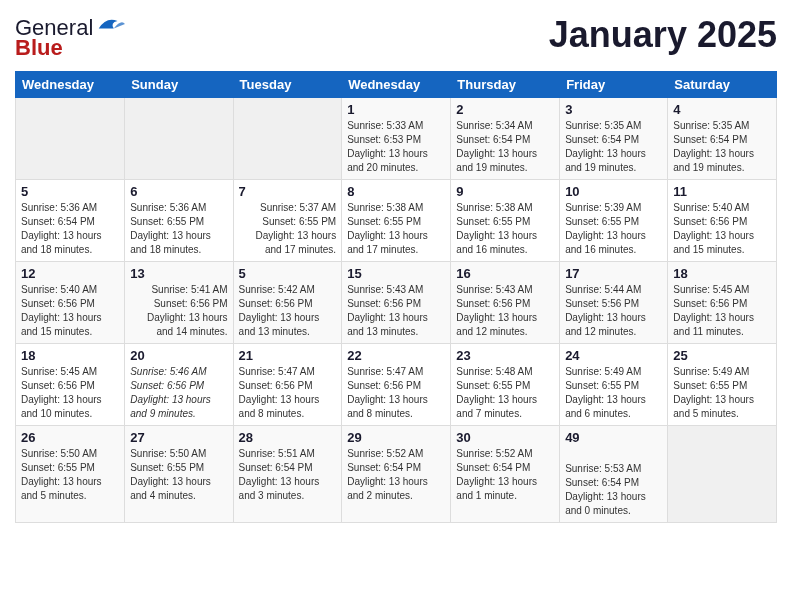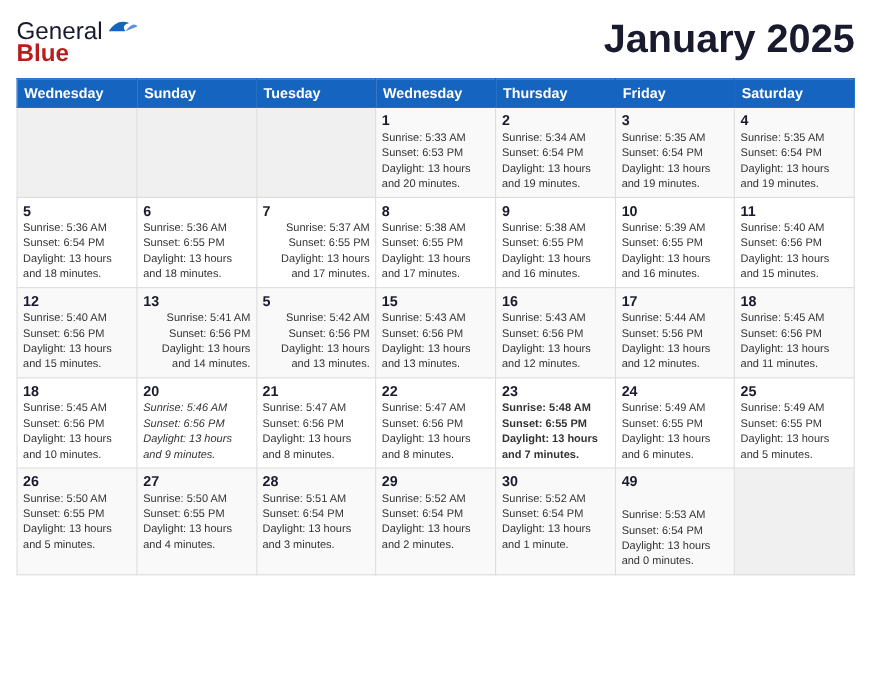--- a/index.html
+++ b/index.html
@@ -210,21 +210,21 @@
         </td>
         <td>
           <span class="day-number">13</span>
           <div class="day-info" style="white-space: pre-line; text-align: right;">Sunrise: 5:41 AM
 Sunset: 6:56 PM
 Daylight: 13 hours
 and 14 minutes.</div>
         </td>
         <td>
           <span class="day-number">5</span>
-          <div class="day-info" style="white-space: pre-line; text-align: right;">Sunrise: 5:42 AM
+          <div class="day-info" style="white-space: pre-line;">Sunrise: 5:42 AM
 Sunset: 6:56 PM
 Daylight: 13 hours
 and 13 minutes.</div>
         </td>
         <td>
           <span class="day-number">15</span>
           <div class="day-info" style="white-space: pre-line;">Sunrise: 5:43 AM
 Sunset: 6:56 PM
 Daylight: 13 hours
 and 13 minutes.</div>
@@ -275,21 +275,21 @@
         </td>
         <td>
           <span class="day-number">22</span>
           <div class="day-info" style="white-space: pre-line;">Sunrise: 5:47 AM
 Sunset: 6:56 PM
 Daylight: 13 hours
 and 8 minutes.</div>
         </td>
         <td>
           <span class="day-number">23</span>
-          <div class="day-info" style="white-space: pre-line; font-weight: bold;">Sunrise: 5:48 AM
+          <div class="day-info" style="white-space: pre-line;">Sunrise: 5:48 AM
 Sunset: 6:55 PM
 Daylight: 13 hours
 and 7 minutes.</div>
         </td>
         <td>
           <span class="day-number">24</span>
           <div class="day-info" style="white-space: pre-line;">Sunrise: 5:49 AM
 Sunset: 6:55 PM
 Daylight: 13 hours
 and 6 minutes.</div>

